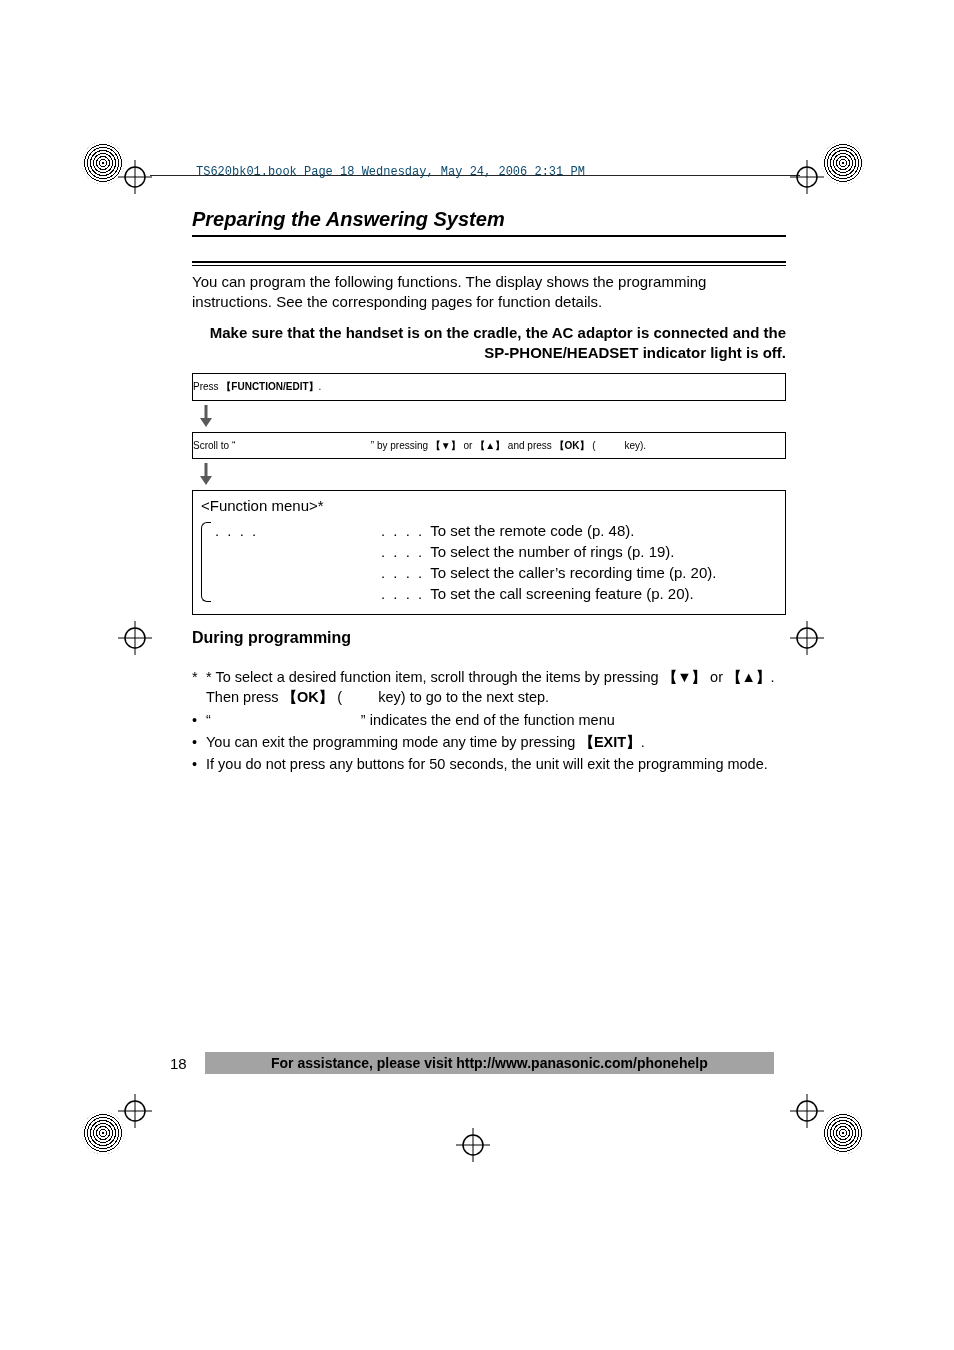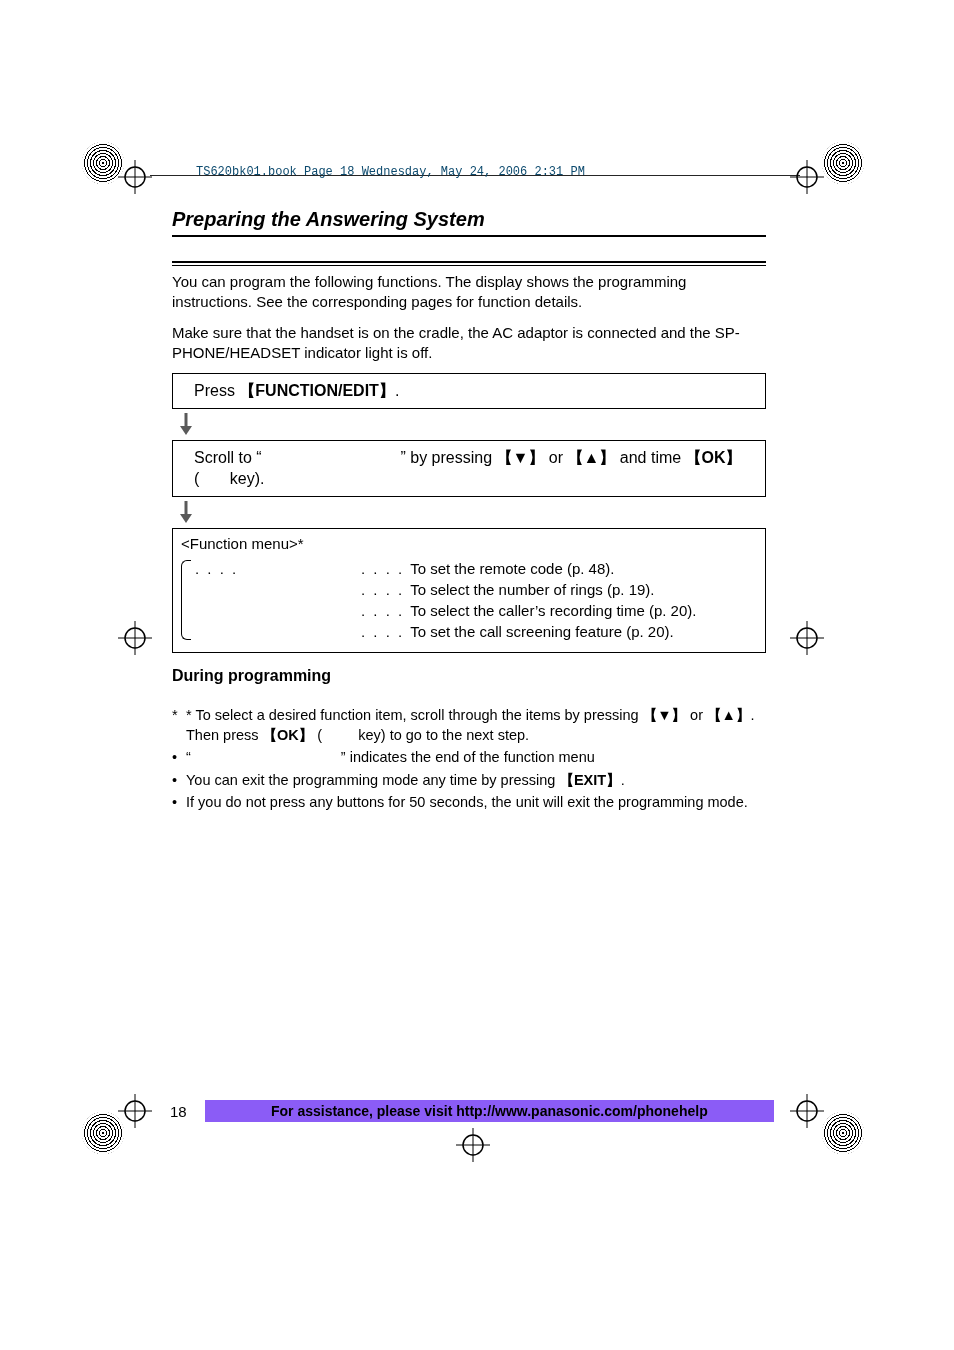--- a/index.html
+++ b/index.html
@@ -8,56 +8,56 @@
 
   
   .regmark { position: absolute; width: 34px; height: 34px; }
   .regmark svg { width: 100%; height: 100%; display: block; }
   .corner-ball { position: absolute; width: 42px; height: 42px; border-radius: 50%;
     background: repeating-radial-gradient(circle, #000 0 1px, #fff 1px 3px); }
 
   .page-stamp { position: absolute; left: 196px; top: 165px; font-family: "Courier New", monospace; font-size: 12px; color: #0c4a6e; }
   .stamp-line { position: absolute; left: 0; right: 0; top: 175px; height: 1px; background: #000; opacity: .85; }
 
-  .content { position: absolute; left: 172px; top: 208px; width: 594px; }
+  .content { position: absolute; left: 192px; top: 208px; width: 594px; }
 
   .section-title { font-style: italic; font-weight: bold; font-size: 20px; margin-bottom: 4px; }
   .title-rule { height: 2px; background: #000; margin-bottom: 24px; }
 
   .h1-rule-top { height: 2px; background: #000; margin-bottom: 2px; }
   .h1-rule-top2 { height: 1px; background: #000; margin-bottom: 6px; }
   .h1 { font-weight: bold; font-size: 24px; margin-bottom: 10px; }
 
   .para { font-size: 15px; line-height: 1.35; margin-bottom: 10px; }
-  .bold { font-weight: normal; }
-
-  .fullbox { border: 1.5px solid #000; padding: 6px 21px; font-size: 16px; line-height: 1.35; }
+  .bold { font-weight: bold; text-align: right; }
+
+  .fullbox { border: 1.5px solid #000; padding: 6px 0; font-size: 10px; line-height: 1.35; }
   .arrow-down { font-size: 20px; line-height: 1; margin: 4px 0 4px 6px; color: #5a5a5a; }
 
   .menubox { border: 1.5px solid #000; padding: 6px 16px 10px 8px; font-size: 15px; }
   .menubox .bracket { position: relative; margin-top: 6px; padding-left: 14px; }
   .menubox .bracket .bshape {
     position: absolute; left: 0; top: 2px; bottom: 2px; width: 10px;
     border-left: 1.5px solid #000; border-top: 1.5px solid #000; border-bottom: 1.5px solid #000;
     border-top-left-radius: 6px; border-bottom-left-radius: 6px;
   }
   .menubox .row { display: flex; gap: 6px; padding: 2px 0; }
   .menubox .dots-lead { letter-spacing: 2px; color: #000; min-width: 160px; }
   .menubox .dots-sep { letter-spacing: 2px; color: #000; }
 
   .sub-h { font-weight: bold; font-size: 16px; margin-top: 14px; margin-bottom: 20px; }
   ul.notes { list-style: none; padding-left: 0; }
   ul.notes li { font-size: 14.5px; line-height: 1.4; padding-left: 14px; position: relative; margin-bottom: 2px; }
   ul.notes li .bullet { position: absolute; left: 0; top: 0; }
 
   .keycap { font-weight: bold; }
 
-  .footer { position: absolute; left: 170px; top: 1100px; width: 604px; display: flex; align-items: center; gap: 18px; }
+  .footer { position: absolute; left: 170px; top: 1052px; width: 604px; display: flex; align-items: center; gap: 18px; }
   .page-num { font-size: 15px; }
-  .assist-bar { flex: 1; background: #8b5cf6; color: #000; font-weight: bold; font-size: 14px; padding: 3px 8px; text-align: center; }
+  .assist-bar { flex: 1; background: #a3a3a3; color: #000; font-weight: bold; font-size: 14px; padding: 3px 8px; text-align: center; }
 
   .inline-icon { display:inline-block; vertical-align: -2px; }
 </style>
 </head>
 <body>
 
 <div class="corner-ball" style="left:82px; top:142px;"></div>
 <div class="corner-ball" style="left:822px; top:142px;"></div>
 <div class="corner-ball" style="left:82px; top:1112px;"></div>
 <div class="corner-ball" style="left:822px; top:1112px;"></div>
@@ -131,21 +131,21 @@
   <div class="arrow-down">
     <svg class="inline-icon" width="16" height="22" viewBox="0 0 16 22">
         <line x1="8" y1="0" x2="8" y2="14" stroke="#5a5a5a" stroke-width="3"></line>
         <polygon points="2,13 14,13 8,22" fill="#5a5a5a"></polygon>
       </svg>
   </div>
 
   <div class="fullbox">
     <span>Scroll to “</span>
     <span style="display:inline-block; width:130px;"></span>
-    <span>” by pressing </span><span class="keycap">【<span>▼</span>】</span><span> or </span><span class="keycap">【<span>▲</span>】</span><span> and time </span><span class="keycap">【<span>OK</span>】</span><span> (</span><span style="display:inline-block; width:26px;"></span><span> key).</span>
+    <span>” by pressing </span><span class="keycap">【<span>▼</span>】</span><span> or </span><span class="keycap">【<span>▲</span>】</span><span> and press </span><span class="keycap">【<span>OK</span>】</span><span> (</span><span style="display:inline-block; width:26px;"></span><span> key).</span>
   </div>
   <div class="arrow-down">
     <svg class="inline-icon" width="16" height="22" viewBox="0 0 16 22">
         <line x1="8" y1="0" x2="8" y2="14" stroke="#5a5a5a" stroke-width="3"></line>
         <polygon points="2,13 14,13 8,22" fill="#5a5a5a"></polygon>
       </svg>
   </div>
 
   <div class="menubox">
     <div>&lt;Function menu&gt;*</div>

